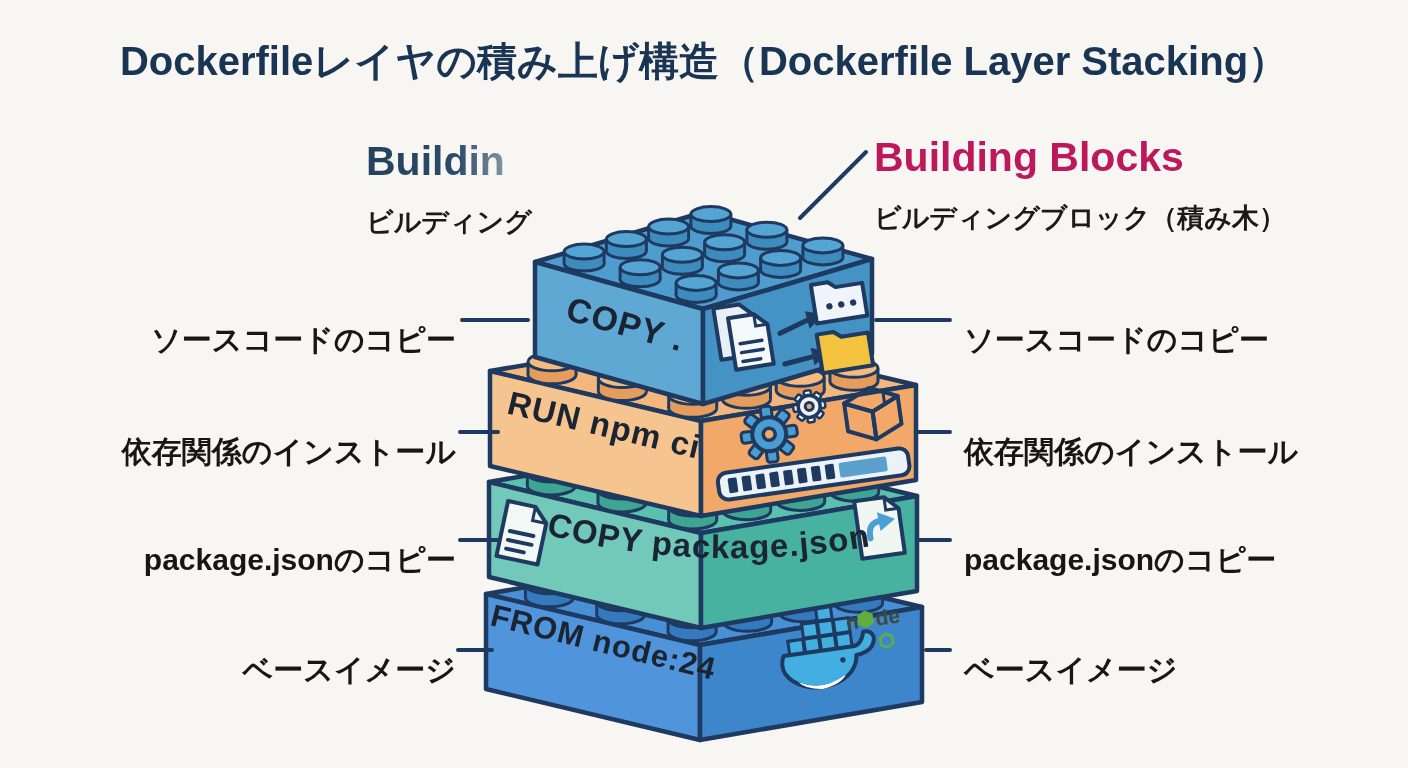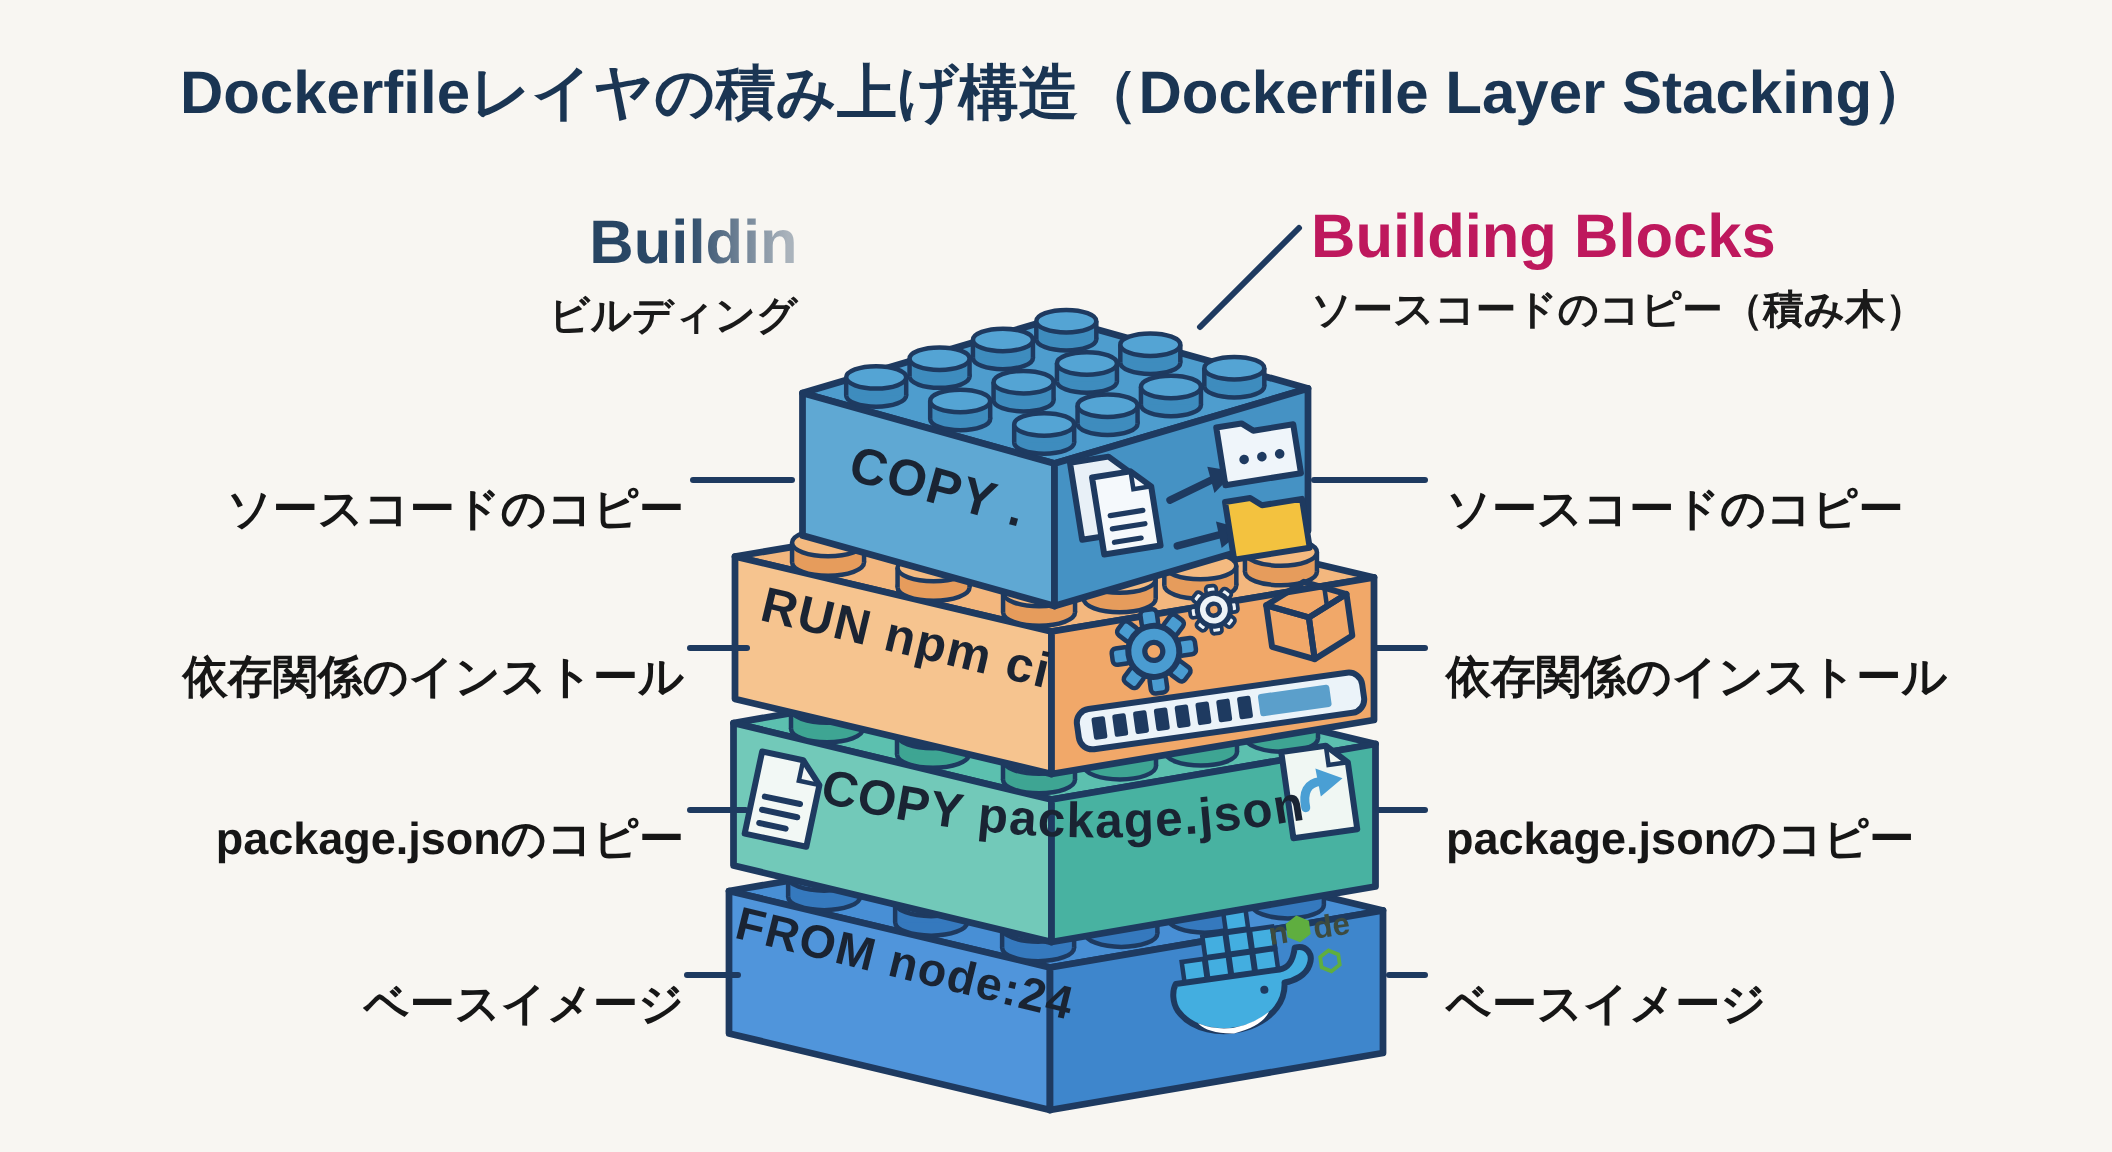--- a/index.html
+++ b/index.html
@@ -8,24 +8,24 @@
     background:#F8F6F2;
     font-family:"Liberation Sans","DejaVu Sans",sans-serif;
   }
   .abs{position:absolute;}
   #title{
     top:34px;left:0;width:1408px;text-align:center;
     font-size:40px;font-weight:700;color:#1A3553;letter-spacing:0px;
     white-space:nowrap;
   }
   .legend-en{font-size:41px;font-weight:700;color:#be185d;line-height:48px;white-space:nowrap;}
-  .legend-ja{font-size:27px;font-weight:700;color:#1A1A1A;line-height:34px;margin-top:8px;white-space:nowrap;}
+  .legend-ja{font-size:27px;font-weight:700;color:#1A1A1A;line-height:34px;margin-top:20px;white-space:nowrap;}
   .fade-text{
     background:linear-gradient(90deg,#24415E 0%,#2C4A69 55%,#AAB3BC 96%);
-    -webkit-background-clip:text;background-clip:text;color:transparent;text-align:right;
+    -webkit-background-clip:text;background-clip:text;color:transparent;
   }
   .side-label{
     font-size:30px;font-weight:700;color:#161616;line-height:36px;white-space:nowrap;margin-top:20px;
   }
   .side-label.left{text-align:right;}
   svg text.cmd{
     font-family:"Liberation Sans","DejaVu Sans",sans-serif;
     font-weight:700;fill:#1A2433;letter-spacing:1px;
   }
   svg text.nodeword{
@@ -529,21 +529,21 @@
 </svg>
 
 <div id="title" class="abs">Dockerfileレイヤの積み上げ構造（Dockerfile Layer Stacking）</div>
 
 <div class="abs" style="left:366px;top:137px">
   <div class="legend-en fade-text">Buildin</div>
   <div class="legend-ja">ビルディング</div>
 </div>
 <div class="abs" style="left:874px;top:133px">
   <div class="legend-en">Building Blocks</div>
-  <div class="legend-ja">ソースコードのコピー（積み木）</div>
+  <div class="legend-ja">ビルディングブロック（積み木）</div>
 </div>
 
 <div class="abs side-label left" style="right:952px;top:302px">ソースコードのコピー</div>
 <div class="abs side-label left" style="right:952px;top:414px">依存関係のインストール</div>
 <div class="abs side-label left" style="right:952px;top:522px">package.jsonのコピー</div>
 <div class="abs side-label left" style="right:952px;top:632px">ベースイメージ</div>
 
 <div class="abs side-label" style="left:964px;top:302px">ソースコードのコピー</div>
 <div class="abs side-label" style="left:964px;top:414px">依存関係のインストール</div>
 <div class="abs side-label" style="left:964px;top:522px">package.jsonのコピー</div>

